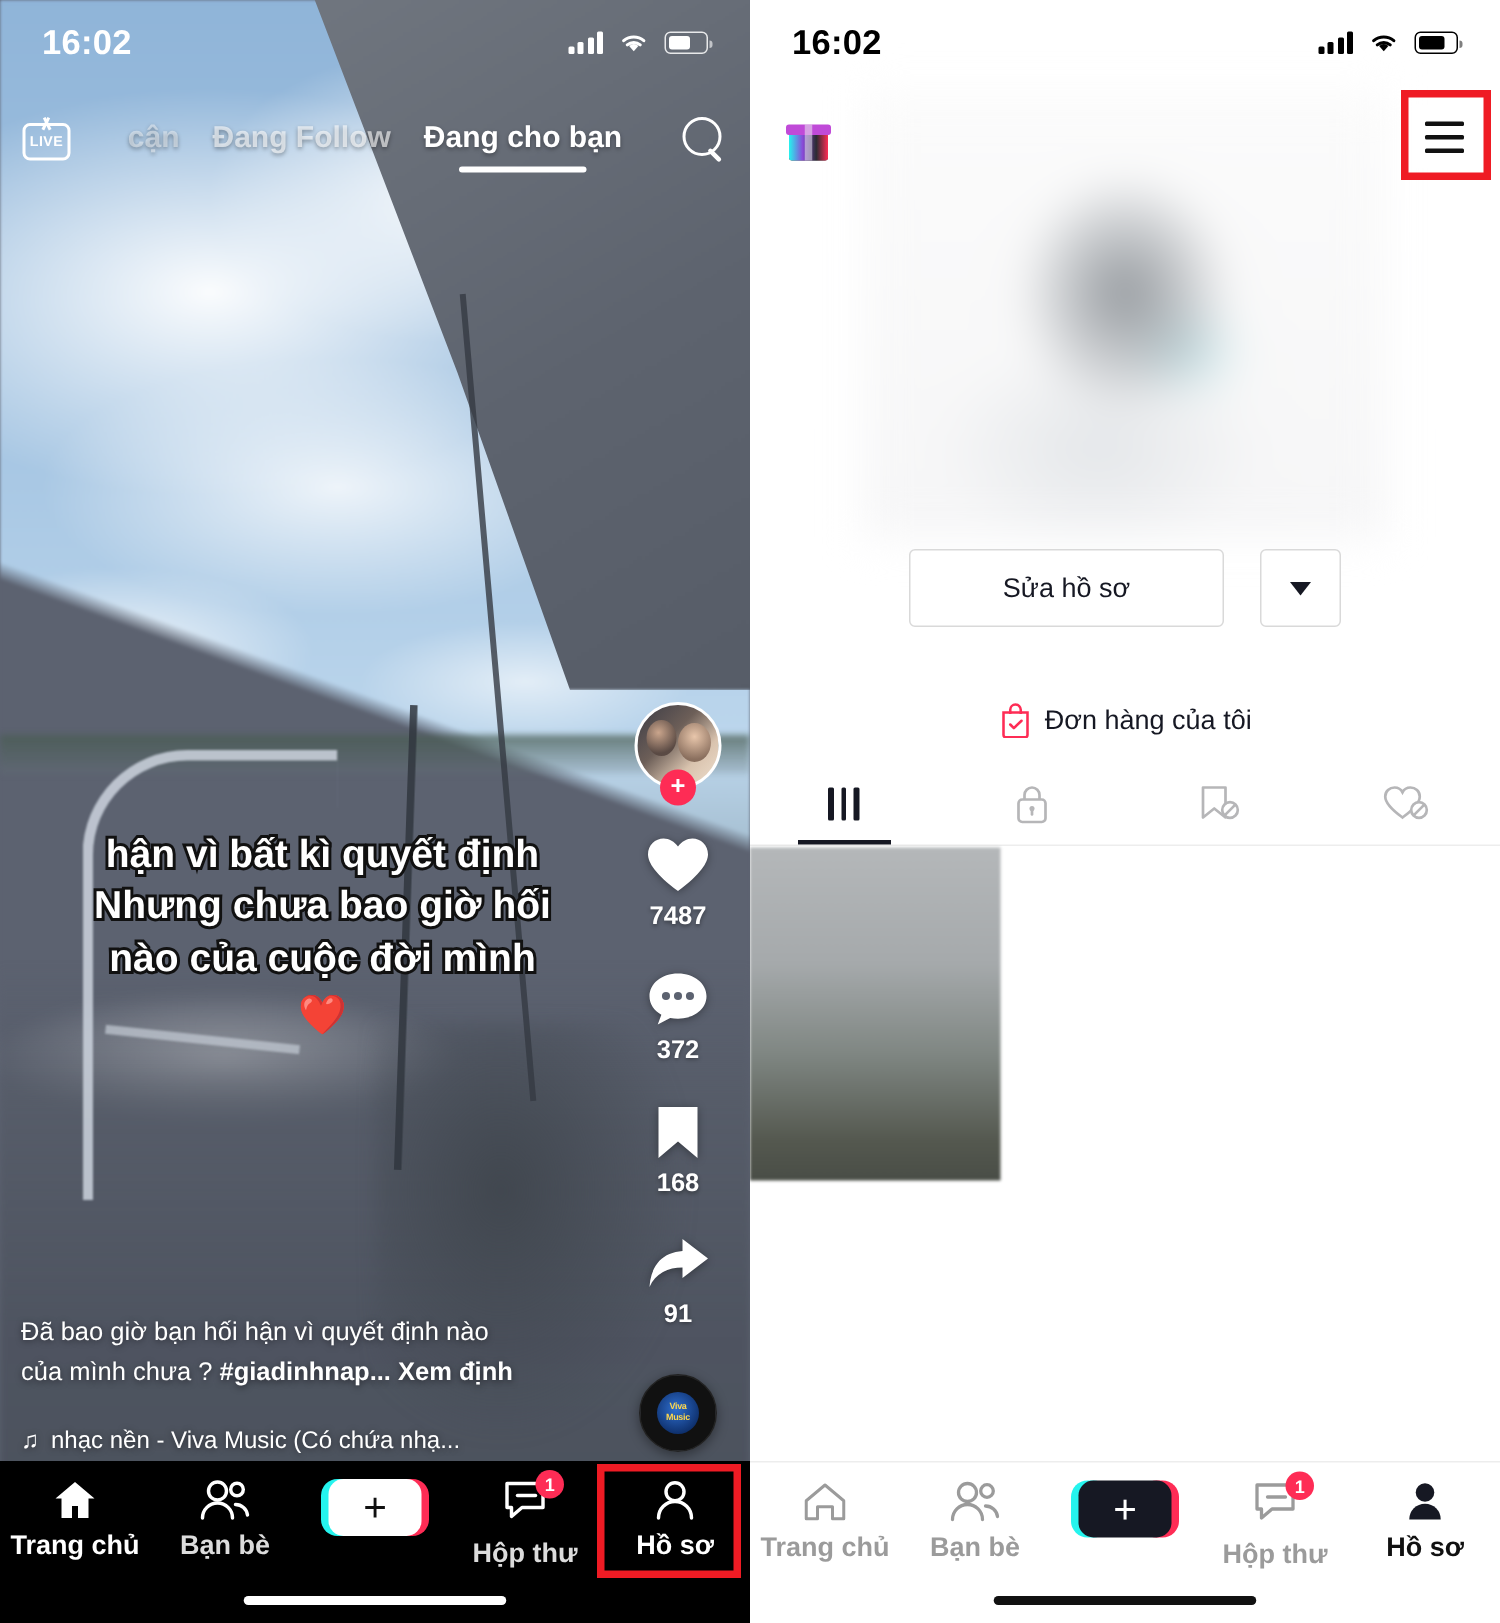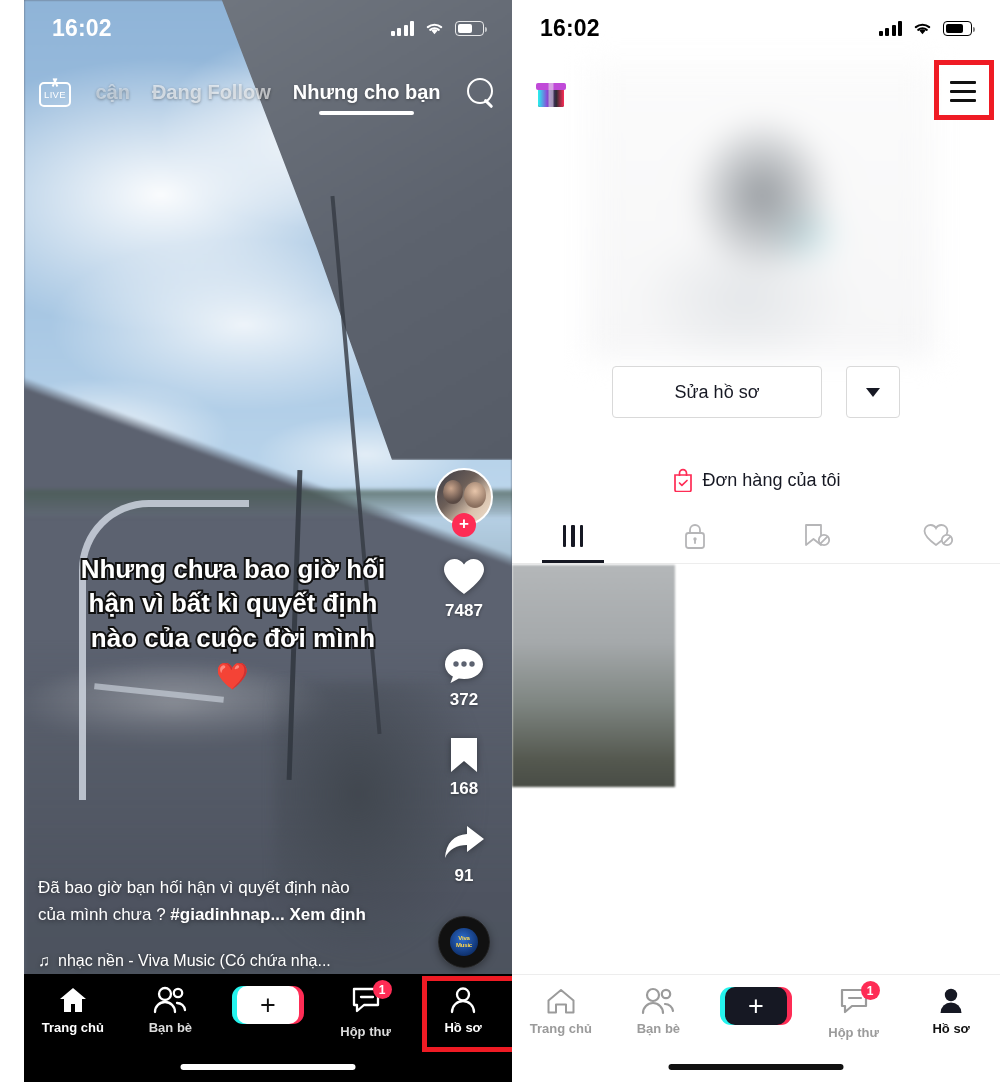--- a/index.html
+++ b/index.html
@@ -2,21 +2,21 @@
 <html><head>
 <meta charset="utf-8">
 <style>
   * { box-sizing: border-box; margin: 0; padding: 0; }
   html, body {
     width: 1000px; height: 1082px;
     background: #ffffff;
     font-family: "Liberation Sans", sans-serif;
     overflow: hidden;
   }
-  .stage { position: relative; width: 1000px; height: 1082px; display: flex; padding-left: 24px; }
+  .stage { position: relative; width: 1000px; height: 1082px; display: flex; }
 
   
   .panel-left {
     position: relative;
     width: 500px; height: 1082px;
     overflow: hidden;
     background: #5c6270;
   }
   .video-bg {
     position: absolute; inset: 0;
@@ -113,21 +113,21 @@
   .dark .batt { border: 1.6px solid #000; }
   .dark .batt::after { background: rgba(0,0,0,.5); }
   .dark .batt span { background: #000; width: 72%; }
 
   
   .feed-nav { position: absolute; top: 64px; left: 0; right: 0; height: 56px;
     display: flex; align-items: center; z-index: 25; padding: 0 14px; }
   .live-ic { width: 34px; height: 32px; position: relative; flex: 0 0 auto; }
   .live-ic .tv { position: absolute; left: 1px; top: 6px; width: 32px; height: 25px;
     border: 2.4px solid #fff; border-radius: 5px; display: flex; align-items: center; justify-content: center; }
-  .live-ic .txt { font-size: 9.5px; font-weight: 400; color: #fff; letter-spacing: .3px; }
+  .live-ic .txt { font-size: 9.5px; font-weight: 700; color: #fff; letter-spacing: .3px; }
   .live-ic .ant { position: absolute; left: 7px; top: 0; width: 11px; height: 9px;
     border-right: 2.2px solid #fff; transform: rotate(26deg); }
   .live-ic .ant2 { position: absolute; right: 7px; top: 0; width: 11px; height: 9px;
     border-left: 2.2px solid #fff; transform: rotate(-26deg); }
   .nav-tabs { flex: 1; display: flex; align-items: center; justify-content: center; gap: 22px; }
   .nav-tab { font-size: 20px; color: rgba(255,255,255,.62); font-weight: 600; position: relative;
     text-shadow: 0 1px 3px rgba(0,0,0,.35); white-space: nowrap; }
   .nav-tab.partial { color: rgba(255,255,255,.45); text-align: center; }
   .nav-tab.active { color: #fff; font-weight: 700; }
   .nav-tab.active::after { content: ""; position: absolute; left: 18%; right: 18%;
@@ -187,21 +187,21 @@
   .cap-music { font-size: 16px; color: #fff; text-shadow: 0 1px 4px rgba(0,0,0,.5);
     display: flex; align-items: center; gap: 8px; }
 
   
   .tabbar { position: absolute; left: 0; right: 0; bottom: 0; height: 108px; z-index: 28;
     display: flex; align-items: flex-start; padding-top: 12px; }
   .tabbar.dark-bar { background: #000; }
   .tabbar.light-bar { background: #fff; border-top: 1px solid #ededed; }
   .tab { flex: 1; display: flex; flex-direction: column; align-items: center; gap: 6px;
     position: relative; }
-  .tab .lbl { font-size: 13px; font-weight: 600; }
+  .tab .lbl { font-size: 18px; font-weight: 600; }
   .dark-bar .tab .lbl { color: #dcdcdc; }
   .dark-bar .tab.active .lbl { color: #fff; }
   .light-bar .tab .lbl { color: #9b9b9b; }
   .light-bar .tab.active .lbl { color: #111; font-weight: 700; }
   .plus-btn { width: 62px; height: 38px; border-radius: 11px; position: relative;
     display: flex; align-items: center; justify-content: center; }
   .plus-btn .l { position: absolute; left: -5px; top: 0; width: 26px; height: 38px;
     border-radius: 11px; background: #25f4ee; }
   .plus-btn .r { position: absolute; right: -5px; top: 0; width: 26px; height: 38px;
     border-radius: 11px; background: #fe2c55; }
@@ -310,21 +310,21 @@
       <div class="live-ic">
         <div class="ant"></div>
           <div class="ant2"></div>
         <div class="tv">
             <span class="txt">LIVE</span>
           </div>
       </div>
       <div class="nav-tabs">
         <div class="nav-tab partial">cận</div>
         <div class="nav-tab">Đang Follow</div>
-        <div class="nav-tab active">Nhưng cho bạn</div>
+        <div class="nav-tab active">Đang cho bạn</div>
       </div>
       <div class="search-ic"></div>
     </div>
 
     <div class="rail-actions">
       <div class="avatar-wrap">
         <div class="avatar"></div>
         <div class="plus-badge">+</div>
       </div>
       <div class="act">
@@ -353,22 +353,22 @@
           <path d="M24 1 L41 14 L24 27 V20 C14 20 6 24 2 33 C3 18 11 10 24 9 Z" fill="#fff"></path>
         </svg>
         <div class="cnt">91</div>
       </div>
       <div class="disc">
         <div class="lbl">Viva Music</div>
       </div>
     </div>
 
     <div class="subtitle">
+      <div>hận vì bất kì quyết định</div>
       <div>Nhưng chưa bao giờ hối</div>
-      <div>hận vì bất kì quyết định</div>
       <div>nào của cuộc đời mình</div>
       <div class="heart-emoji">❤️</div>
     </div>
 
     <div class="caption">
       <div class="cap-text">
         <span>Đã bao giờ bạn hối hận vì quyết định nào</span><br>
         <span>của mình chưa ? </span><b>#giadinhnap...</b> <b>Xem định</b>
       </div>
       <div class="cap-music">

